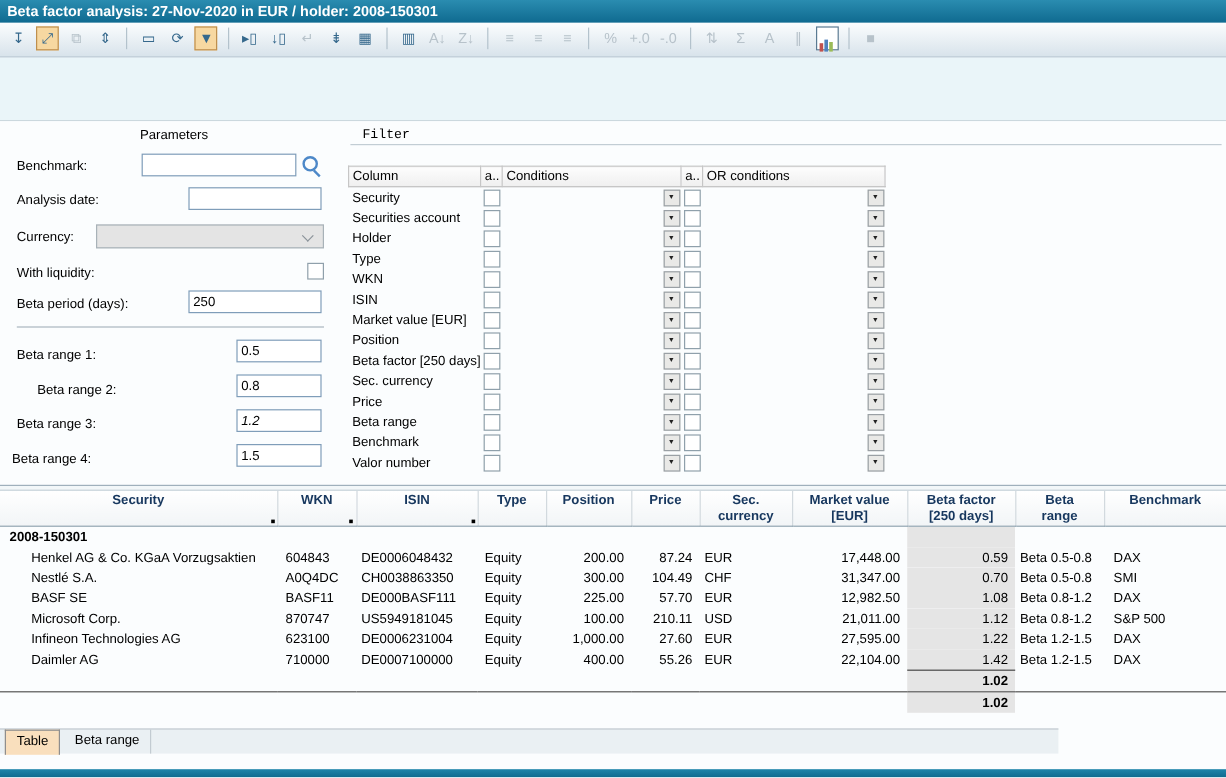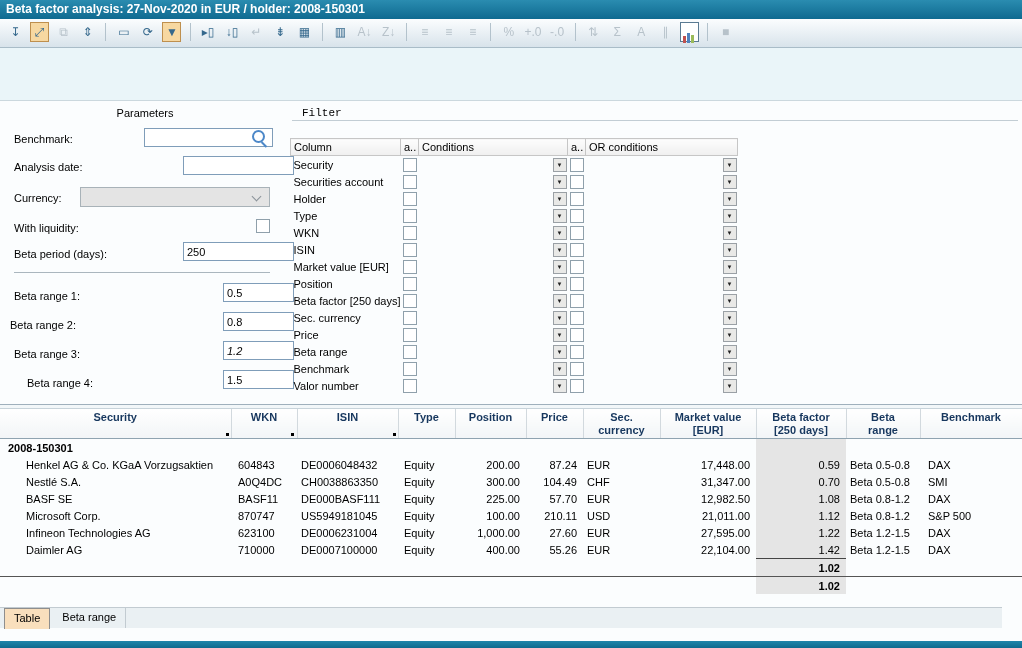--- a/index.html
+++ b/index.html
@@ -43,21 +43,21 @@
   .cbrow .cbx{margin-right:4px;}
   .refreshbtn{position:absolute;left:557px;top:58px;width:22px;height:22px;background:#D6E9F8;
     border:2px solid #2F6FAE;color:#1F5FA8;font-size:13px;font-weight:bold;text-align:center;
     line-height:18px;box-sizing:border-box;}
 
   
   .mainarea{position:absolute;left:0;top:101px;width:1022px;height:303px;background:#FBFDFE;}
   .grouplabel{position:absolute;color:#000;}
   .groupline{position:absolute;height:1px;background:#C2CDD4;}
   .pinput{position:absolute;background:#fff;border:1px solid #7F9DB9;box-sizing:border-box;
-    font-family:"Liberation Sans",sans-serif;font-size:11px;padding:0 3px;height:19px;margin-left:26px;}
+    font-family:"Liberation Sans",sans-serif;font-size:11px;padding:0 3px;height:19px;}
   .sepline{position:absolute;height:1px;background:#AAB6BE;}
   .mag{position:absolute;width:9px;height:9px;border:2px solid #4D88C8;border-radius:50%;}
   .mag i{position:absolute;left:9px;top:9px;width:2px;height:7px;background:#4D88C8;transform:rotate(-45deg);display:block;}
 
   
   .ftable{position:absolute;left:290px;top:123px;border-collapse:collapse;table-layout:fixed;width:447px;margin-top:15px;}
   .ftable th{background:linear-gradient(#FDFDFD,#EFEFEF);border:1px solid #C6C6C6;
     font-weight:normal;text-align:left;padding:1px 3px;height:14px;font-size:11px;overflow:hidden;}
   .ftable td{height:17px;padding:0;overflow:hidden;white-space:nowrap;}
   .ftable td.fl{padding-left:3px;}
@@ -78,21 +78,21 @@
   .dtable td{height:17px;line-height:16px;font-size:11px;padding:0 4px;white-space:nowrap;overflow:hidden;}
   .dtable td.r{text-align:right;padding-right:6px;}
   .dtable td.ind{padding-left:26px;}
   .dtable td.sh{background:#e5e5e5;}
   .b{font-weight:bold;}
   .dtable tr.subtotal td.sh{border-top:1px solid #444;}
   .dtable tr.grand td{border-top:1px solid #555;}
   .sortsq{position:absolute;width:3px;height:3px;background:#000;}
 
   
-  .tabbar{position:absolute;left:0;top:607px;width:1002px;height:21px;background:#EAF0F3;
+  .tabbar{position:absolute;left:0;top:607px;width:882px;height:21px;background:#EAF0F3;
     border-top:1px solid #C2CBD1;box-sizing:border-box;padding-left:4px;}
   .tab{display:inline-block;height:20px;line-height:19px;padding:0 9px;vertical-align:top;
     border-right:1px solid #C2CBD1;}
   .tab.active{background:#F9DFBD;border:1px solid #8E8E8E;border-bottom:none;}
   .statusbar{position:absolute;left:0;top:628px;width:1022px;height:13px;background:#F0F4F6;
     line-height:13px;padding-left:4px;box-sizing:border-box;}
   .bottombar{position:absolute;left:0;top:641px;width:1022px;height:7px;
     background:linear-gradient(#1E85AA,#0E6A8E);}
 </style>
 </head>
@@ -182,27 +182,27 @@
     <span class="cbx abs" style="left:256px;top:118px;"></span>
 
     <span class="lbl abs" style="left:14px;top:146px;">Beta period (days):</span>
     <input class="pinput" style="left: 157px; top: 141px; width: 111px;" value="250">
 
     <div class="sepline" style="left:14px;top:171px;width:256px;"></div>
 
     <span class="lbl abs" style="left:14px;top:188px;">Beta range 1:</span>
     <input class="pinput" style="left: 197px; top: 182px; width: 71px;" value="0.5">
 
-    <span class="lbl abs" style="left:10px;top:217px;">Beta range 2:</span>
+    <span class="lbl abs" style="left:31px;top:217px;">Beta range 2:</span>
     <input class="pinput" style="left: 197px; top: 211px; width: 71px;" value="0.8">
 
     <span class="lbl abs" style="left:14px;top:246px;">Beta range 3:</span>
     <input class="pinput" style="left: 197px; top: 240px; width: 71px; font-style: italic;" value="1.2">
 
-    <span class="lbl abs" style="left:27px;top:275px;">Beta range 4:</span>
+    <span class="lbl abs" style="left:10px;top:275px;">Beta range 4:</span>
     <input class="pinput" style="left: 197px; top: 269px; width: 71px;" value="1.5">
 
     <div class="grouplabel" style="left:302px;top:6px;width:732px;font-family:Liberation Mono, monospace;">Filter</div>
     <div class="groupline" style="left:292px;top:19px;width:726px;"></div>
   </div>
 
   <table class="ftable">
     <colgroup>
         <col style="width:110px">
         <col style="width:18px">

